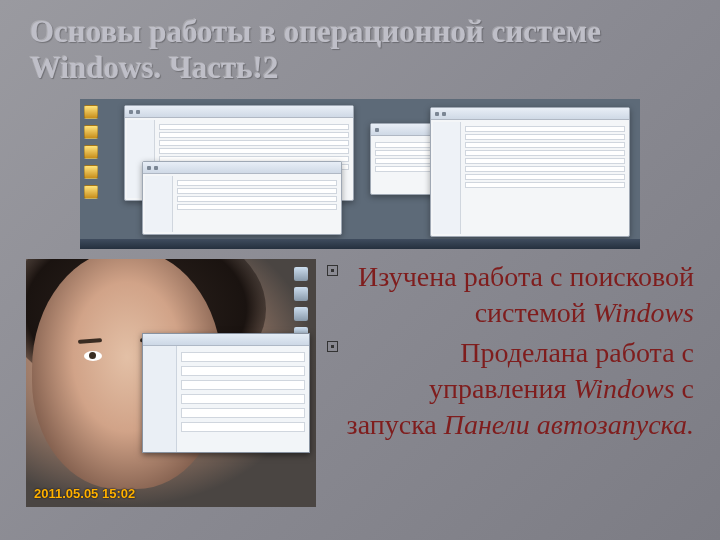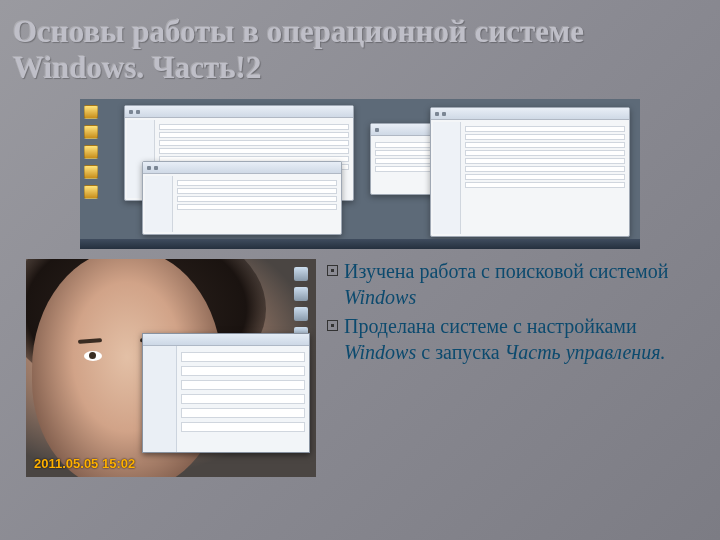--- a/index.html
+++ b/index.html
@@ -4,21 +4,21 @@
 <style>
   * { box-sizing: border-box; margin: 0; padding: 0; }
   body {
     width: 720px; height: 540px;
     background: linear-gradient(135deg, #9a9aa0 0%, #8a8a92 50%, #7c7c84 100%);
     font-family: "Times New Roman", Georgia, serif;
     overflow: hidden;
     position: relative;
   }
   .title {
-    padding: 14px 30px 8px 13px;
+    padding: 14px 30px 8px 30px;
     font-size: 31px;
     font-weight: bold;
     color: #bfbfc8;
     text-shadow: 1px 1px 1px rgba(0,0,0,.25), -1px -1px 0 rgba(255,255,255,.2);
     line-height: 1.15;
   }
   .collage {
     margin: 6px auto 0 auto;
     width: 560px; height: 150px;
     position: relative;
@@ -46,21 +46,21 @@
   .ico { width:14px;height:14px;background:linear-gradient(#ffe27a,#c98f1c);border-radius:2px;border:1px solid rgba(0,0,0,.2);}
   .taskbar-c { position:absolute; bottom:0; left:0; right:0; height:10px; background:linear-gradient(#3f4c5e,#25303e); }
 
   .lower {
     display: flex;
     margin-top: 10px;
     padding: 0 26px 0 26px;
     gap: 4px;
   }
   .photo {
-    width: 290px; height: 218px;
+    width: 290px; height: 248px;
     position: relative;
     background: radial-gradient(ellipse at 35% 40%, #d8b49a 0%, #b58b74 30%, #4a4542 70%);
     overflow: hidden;
     flex-shrink: 0;
   }
   .face {
     position:absolute; left:6px; top:-10px;
     width:190px; height:240px;
     background: radial-gradient(ellipse at 50% 45%, #e3c0a6 0%, #d1a388 40%, #7a5848 80%);
     border-radius: 50% 50% 45% 45%;
@@ -86,23 +86,24 @@
     position:absolute; left:8px; bottom:6px;
     color:#ffb100; font-family:Arial,sans-serif; font-size:13px; font-weight:bold;
     text-shadow:0 0 2px #000;
   }
   .photo .picns{position:absolute;right:8px;top:8px;display:flex;flex-direction:column;gap:6px;}
   .photo .pic{width:14px;height:14px;background:linear-gradient(#cde,#89a);border-radius:2px;}
 
   .bullets {
     flex: 1;
     padding-top: 0px;
-    color: #0c4a6e;
-    font-size: 20px;
+    color: #7f1d1d;
+    font-size: 28px;
     line-height: 1.28;
+    text-align: right;
   }
   .bullets li {
     list-style: none;
     display: flex;
     margin-bottom: 4px;
   }
   .bullets .mk {
     flex-shrink: 0;
     width: 24px;
     font-size: 12px;
@@ -217,17 +218,17 @@
   <ul class="bullets">
     <li>
       <div class="mk"><span></span></div>
       <div>
         <span>Изучена работа с поисковой системой </span><em>Windows</em><span></span>
       </div>
     </li>
     <li>
       <div class="mk"><span></span></div>
       <div>
-        <span>Проделана системе с настройками </span><em>Windows</em><span> с запуска </span><em>Часть управления.</em>
+        <span>Проделана работа с управления </span><em>Windows</em><span> с запуска </span><em>Панели автозапуска.</em>
       </div>
     </li>
   </ul>
 </div>
 
 </body></html>

